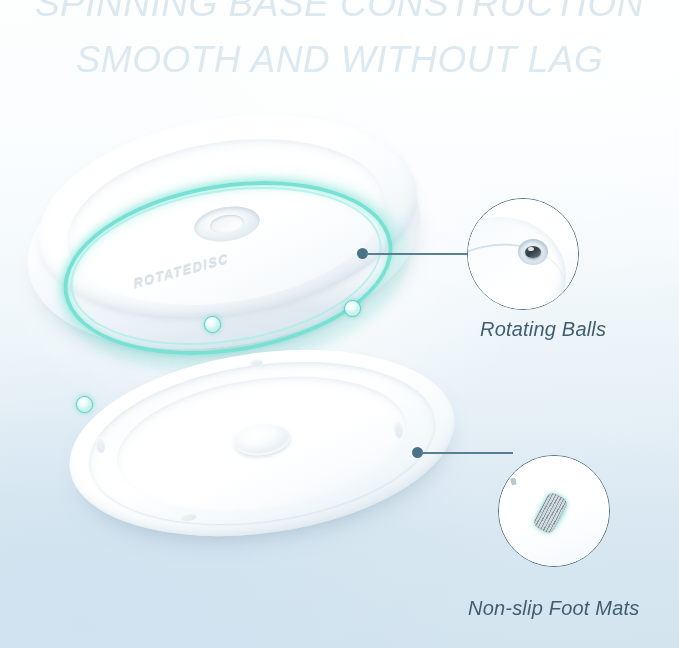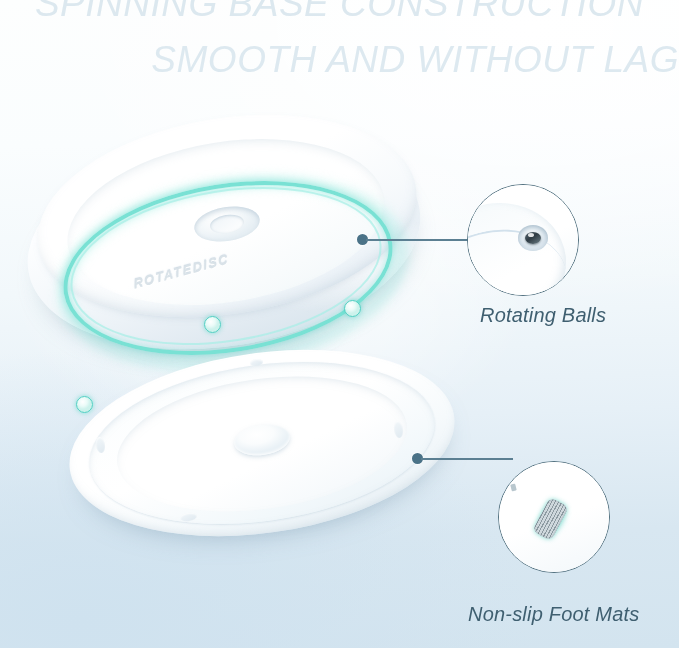--- a/index.html
+++ b/index.html
@@ -21,21 +21,21 @@
     background:radial-gradient(58% 42% at 40% 42%, rgba(255,255,255,.85) 0%, rgba(255,255,255,0) 68%);
   }
 
   
   .headings{position:absolute;left:0;top:-24px;width:679px;text-align:center;}
   .hl{
     font-size:37px;letter-spacing:.5px;line-height:56px;
     color:#dce8ef;font-weight:400;white-space:nowrap;
     text-transform:uppercase;
   }
-  .hl.l2{color:#dde9f0;text-align:right;}
+  .hl.l2{color:#dde9f0;}
 
   
   .product{position:absolute;left:0;top:0;width:679px;height:648px;}
 
   
   .disc-top{position:absolute;left:14px;top:112px;width:420px;height:265px;}
   .dt-shadow{
     position:absolute;left:26px;top:150px;width:360px;height:120px;border-radius:50%;
     background:radial-gradient(50% 50% at 50% 50%, rgba(150,175,192,.30) 0%, rgba(150,175,192,0) 72%);
     filter:blur(7px);
@@ -248,35 +248,35 @@
       <div class="db-rim"></div>
       <div class="db-inner"></div>
       <div class="db-hub"></div>
       <div class="foot" style="left:188px;top:14px;width:13px;height:7px;transform:rotate(-8deg);"></div>
       <div class="foot" style="left:332px;top:76px;width:9px;height:17px;transform:rotate(-8deg);"></div>
       <div class="foot" style="left:118px;top:168px;width:17px;height:8px;transform:rotate(-8deg);"></div>
       <div class="foot" style="left:34px;top:92px;width:9px;height:16px;transform:rotate(-8deg);"></div>
     </div>
   </div>
 
-  <div class="callout" style="left:0;top:2px;width:679px;height:528px;">
+  <div class="callout" style="left:0;top:16px;width:679px;height:528px;">
     <div class="dot" style="left:357px;top:232px;"></div>
     <div class="leader" style="left:366px;top:237px;width:103px;"></div>
     <div class="inset" style="left:467px;top:182px;">
       <div class="ins1-a"></div>
       <div class="ins1-b"></div>
       <div class="ins1-curve"></div>
       <div class="ins1-socket"></div>
       <div class="ins1-ball"></div>
       <div class="ins1-gl"></div>
     </div>
     <div class="inset-label" style="left:480px;top:302px;">Rotating Balls</div>
   </div>
 
-  <div class="callout" style="left:0;top:6px;width:679px;height:492px;">
+  <div class="callout" style="left:0;top:0;width:679px;height:492px;">
     <div class="dot" style="left:412px;top:447px;"></div>
     <div class="leader" style="left:421px;top:452px;width:92px;"></div>
     <div class="inset" style="left:498px;top:455px;">
       <div class="ins2-a"></div>
       <div class="ins2-edge"></div>
       <div class="ins2-edge2"></div>
       <div class="ins2-tab"></div>
       <div class="ins2-glow"></div>
       <div class="ins2-pad"></div>
     </div>

